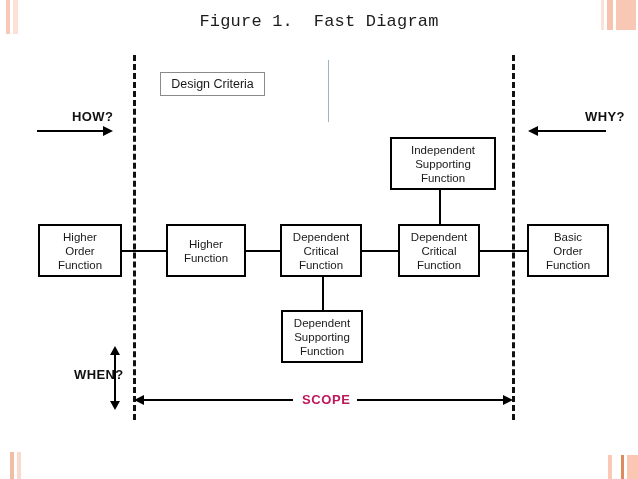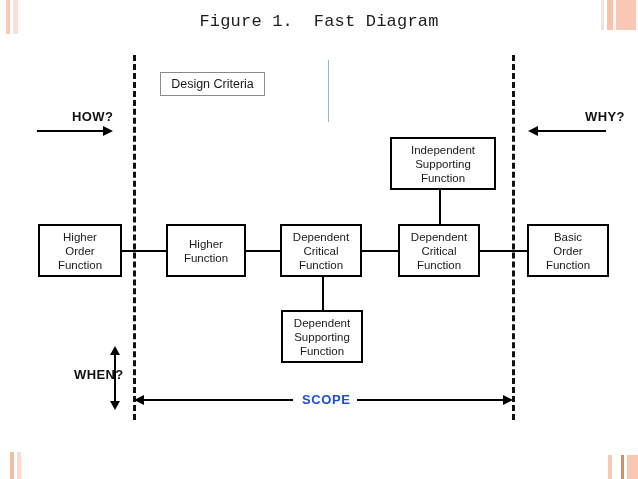--- a/index.html
+++ b/index.html
@@ -150,21 +150,21 @@
     border-left: 5px solid transparent;
     border-right: 5px solid transparent;
     border-top: 9px solid #000000;
   }
 
   
   #scope-label {
     position: absolute;
     font-size: 13px;
     font-weight: bold;
-    color: #1d4ed8;
+    color: #be185d;
     letter-spacing: 0.6px;
     white-space: nowrap;
     background: #ffffff;
     padding: 0 6px;
     z-index: 2;
   }
 </style>
 </head>
 <body>
 

